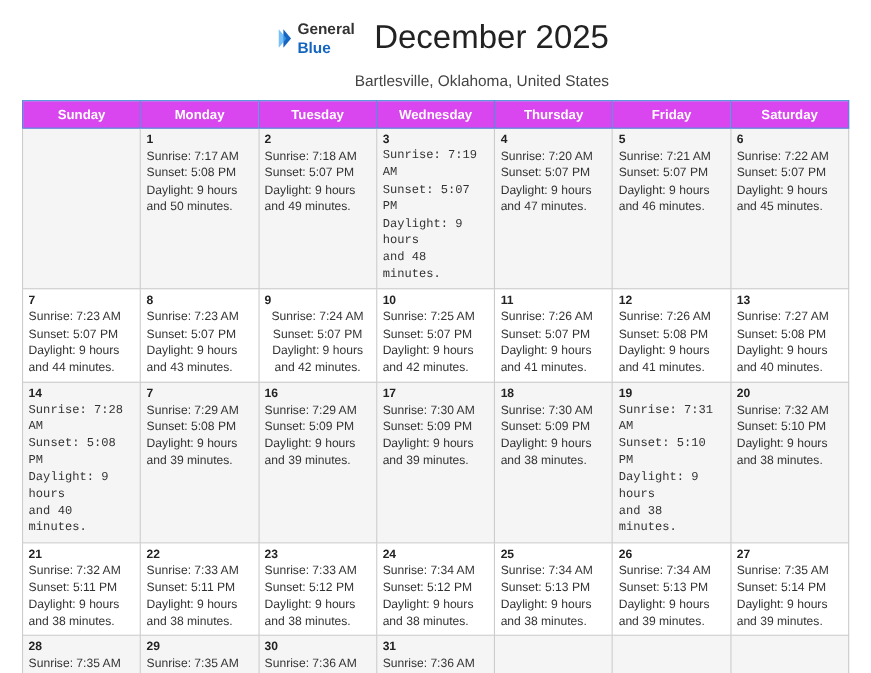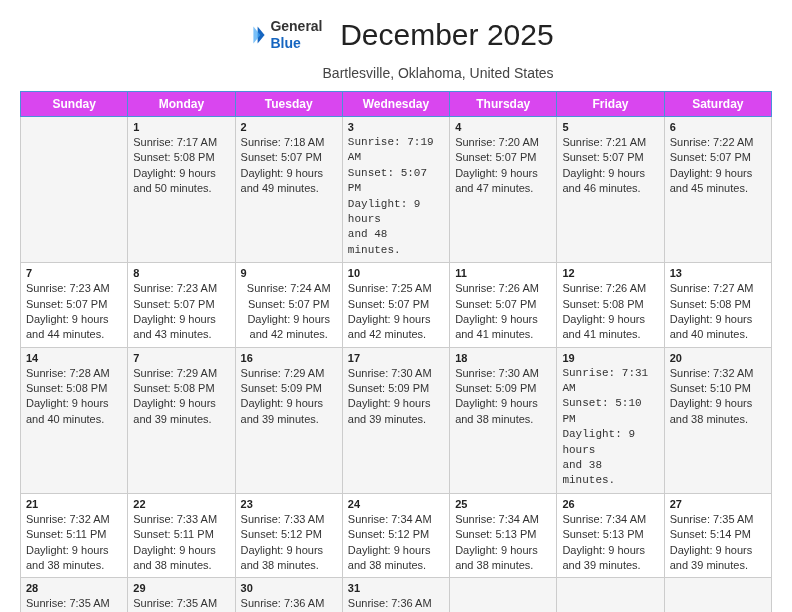--- a/index.html
+++ b/index.html
@@ -222,21 +222,21 @@
             <span class="day-number">13</span>
             <div class="day-info" style="white-space: pre-line;">Sunrise: 7:27 AM
 Sunset: 5:08 PM
 Daylight: 9 hours
 and 40 minutes.</div>
           </td>
         </tr>
         <tr>
           <td>
             <span class="day-number">14</span>
-            <div class="day-info" style="white-space: pre-line;">Sunrise: 7:28 AM
+            <div class="day-info" style="white-space: pre-line; font-family: Liberation Mono, monospace;">Sunrise: 7:28 AM
 Sunset: 5:08 PM
 Daylight: 9 hours
 and 40 minutes.</div>
           </td>
           <td>
             <span class="day-number">7</span>
             <div class="day-info" style="white-space: pre-line;">Sunrise: 7:29 AM
 Sunset: 5:08 PM
 Daylight: 9 hours
 and 39 minutes.</div>

